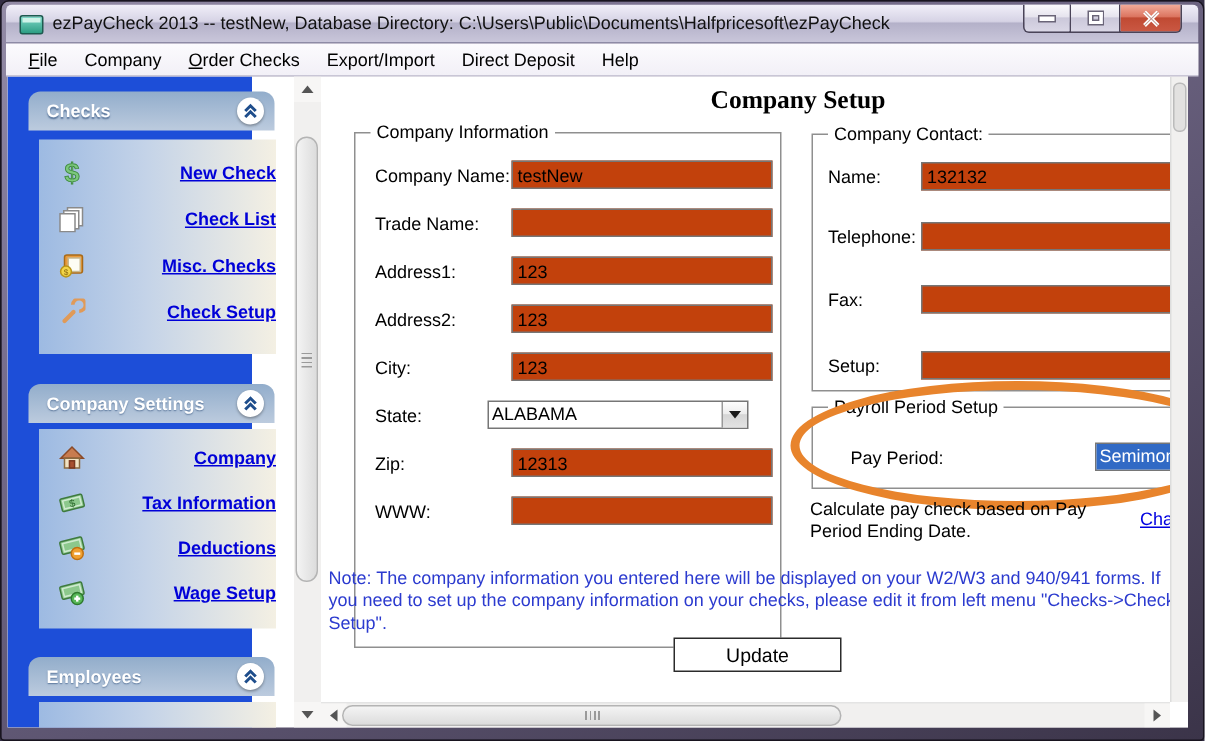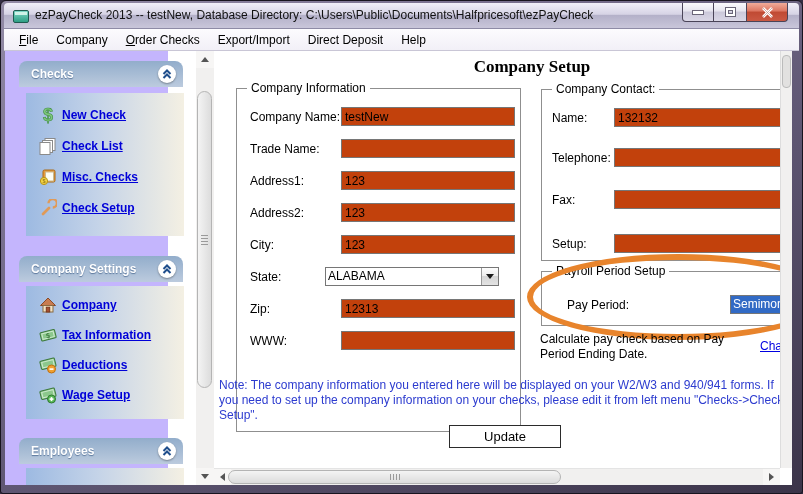--- a/index.html
+++ b/index.html
@@ -28,36 +28,36 @@
   
   .menubar { position:absolute; top:28px; left:3px; right:3px; height:22px; padding-left:6px;
     background:linear-gradient(#FCFBFE,#F2F0F7); border-bottom:1px solid #C9C6D6;
     display:flex; align-items:center; font-size:12px; color:#000; }
   .menu-item { padding:3px 9px; white-space:nowrap; }
 
   
   .client { position:absolute; top:50px; left:4px; right:10px; bottom:8px; background:#FFF; overflow:hidden; }
 
   
-  .sidebar { position:absolute; left:0; top:0; width:163px; height:100%; background:#c4b5fd; }
+  .sidebar { position:absolute; left:0; top:0; width:163px; height:100%; background:#1d4ed8; }
   .panel-header { position:absolute; left:14px; width:164px; height:26px; border-radius:8px 8px 0 0;
     background:linear-gradient(#92ADCB,#BCCBDE); color:#FFF; font-weight:bold; font-size:12px;
     display:flex; align-items:center; padding:0 7px 0 12px; text-shadow:0 1px 1px rgba(70,100,140,.8); }
   .panel-chevron { margin-left:auto; width:18px; height:18px; border-radius:50%; background:#FFF;
     display:flex; align-items:center; justify-content:center; box-shadow:0 1px 2px rgba(0,0,0,.35); }
   .panel-body { position:absolute; left:21px; width:158px;
     background:linear-gradient(90deg,#9DBAE2 0%, #C4D3E8 45%, #F4F0E3 100%); }
   .pb-0 { top:42px; height:143px; padding-top:6px; }
   .pb-1 { top:235px; height:133px; padding-top:4px; }
   .pb-2 { top:417px; height:19px; }
   .ph-0 { top:10px; } .ph-1 { top:205px; } .ph-2 { top:387px; }
   .side-row { display:flex; align-items:center; height:31px; }
   .pb-1 .side-row { height:30px; }
   .icon-cell { width:28px; margin-left:8px; display:flex; justify-content:center; align-items:center; }
-  .side-link { flex:1; text-align:left; font-size:12px; font-weight:bold; color:#0000D8; text-decoration:underline; cursor:pointer; white-space:nowrap; }
+  .side-link { flex:1; text-align:right; font-size:12px; font-weight:bold; color:#0000D8; text-decoration:underline; cursor:pointer; white-space:nowrap; }
 
   
   .vscroll-left { position:absolute; left:191px; top:0; width:18px; height:100%; background:#F1F0EF; }
   .sb-btn { position:absolute; width:100%; height:17px; background:#F7F6F5; display:flex; align-items:center; justify-content:center; }
   .sb-top { top:0; } .sb-bottom { bottom:0; }
   .tri-up { width:0; height:0; border-left:4px solid transparent; border-right:4px solid transparent; border-bottom:5px solid #555; }
   .tri-down { width:0; height:0; border-left:4px solid transparent; border-right:4px solid transparent; border-top:5px solid #555; }
   .tri-left { width:0; height:0; border-top:4px solid transparent; border-bottom:4px solid transparent; border-right:5px solid #555; }
   .tri-right { width:0; height:0; border-top:4px solid transparent; border-bottom:4px solid transparent; border-left:5px solid #555; }
   .thumb-v { position:absolute; left:1px; width:15px; top:40px; height:297px; border:1px solid #B4B4B4; border-radius:8px;

